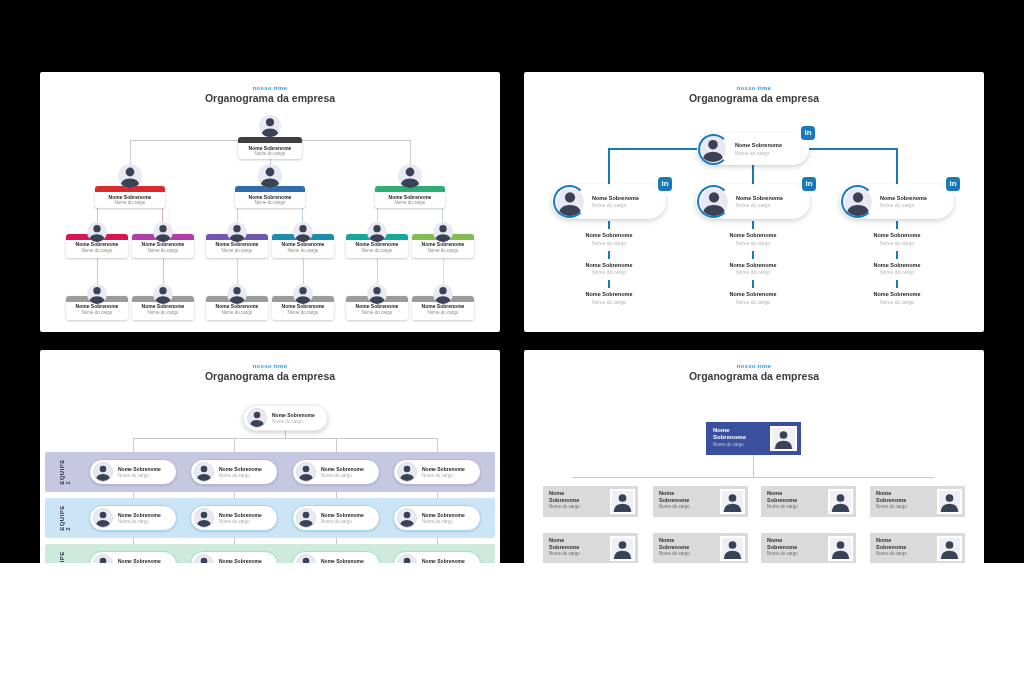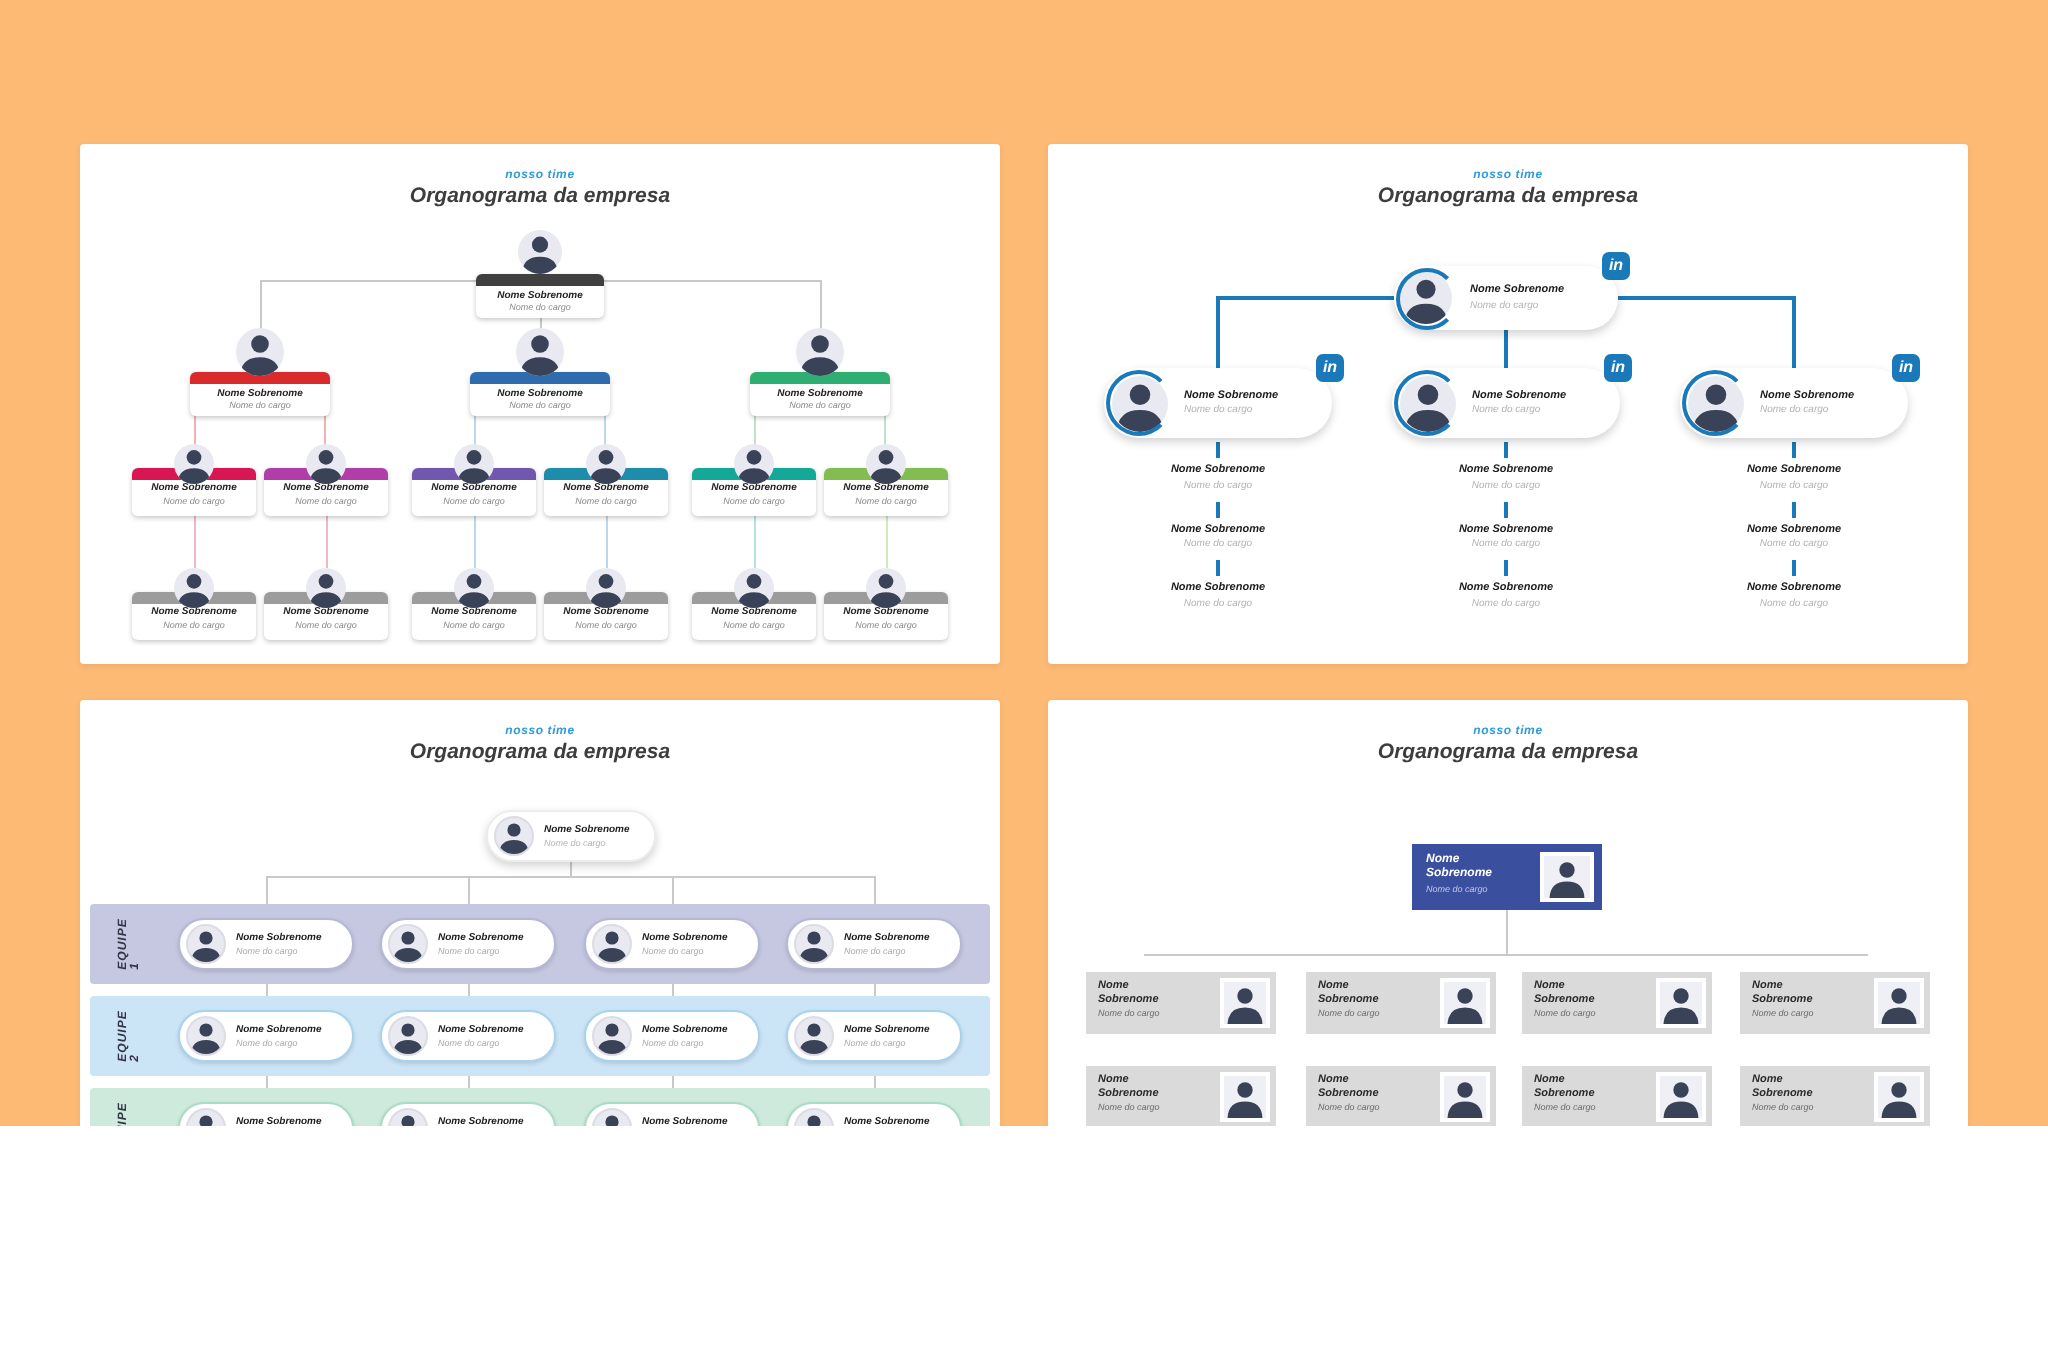--- a/index.html
+++ b/index.html
@@ -1,17 +1,17 @@
 <!DOCTYPE html>
 <html><head>
 <meta charset="utf-8">
 <style>
   html,body{margin:0;padding:0}
-  .stage{position:relative;width:1024px;height:563px;background:#fdba74;overflow:hidden;
-         font-family:"Liberation Sans",sans-serif;font-style:italic;}
+  .stage{position:relative;width:1024px;height:563px;background:#000000;overflow:hidden;
+         font-family:"Liberation Sans",sans-serif;}
   .slide{position:absolute;width:460px;height:260px;background:#fff;border-radius:2px;
          box-shadow:0 1px 3px rgba(0,0,0,.08)}
   #s1{left:40px;top:72px}
   #s2{left:524px;top:72px}
   #s3{left:40px;top:350px}
   #s4{left:524px;top:350px}
 
   .eyebrow{position:absolute;top:13px;left:0;right:0;text-align:center;
            font-size:6px;font-weight:700;color:#2d9bd8;letter-spacing:.3px}
   .stitle{position:absolute;top:20px;left:0;right:0;text-align:center;

